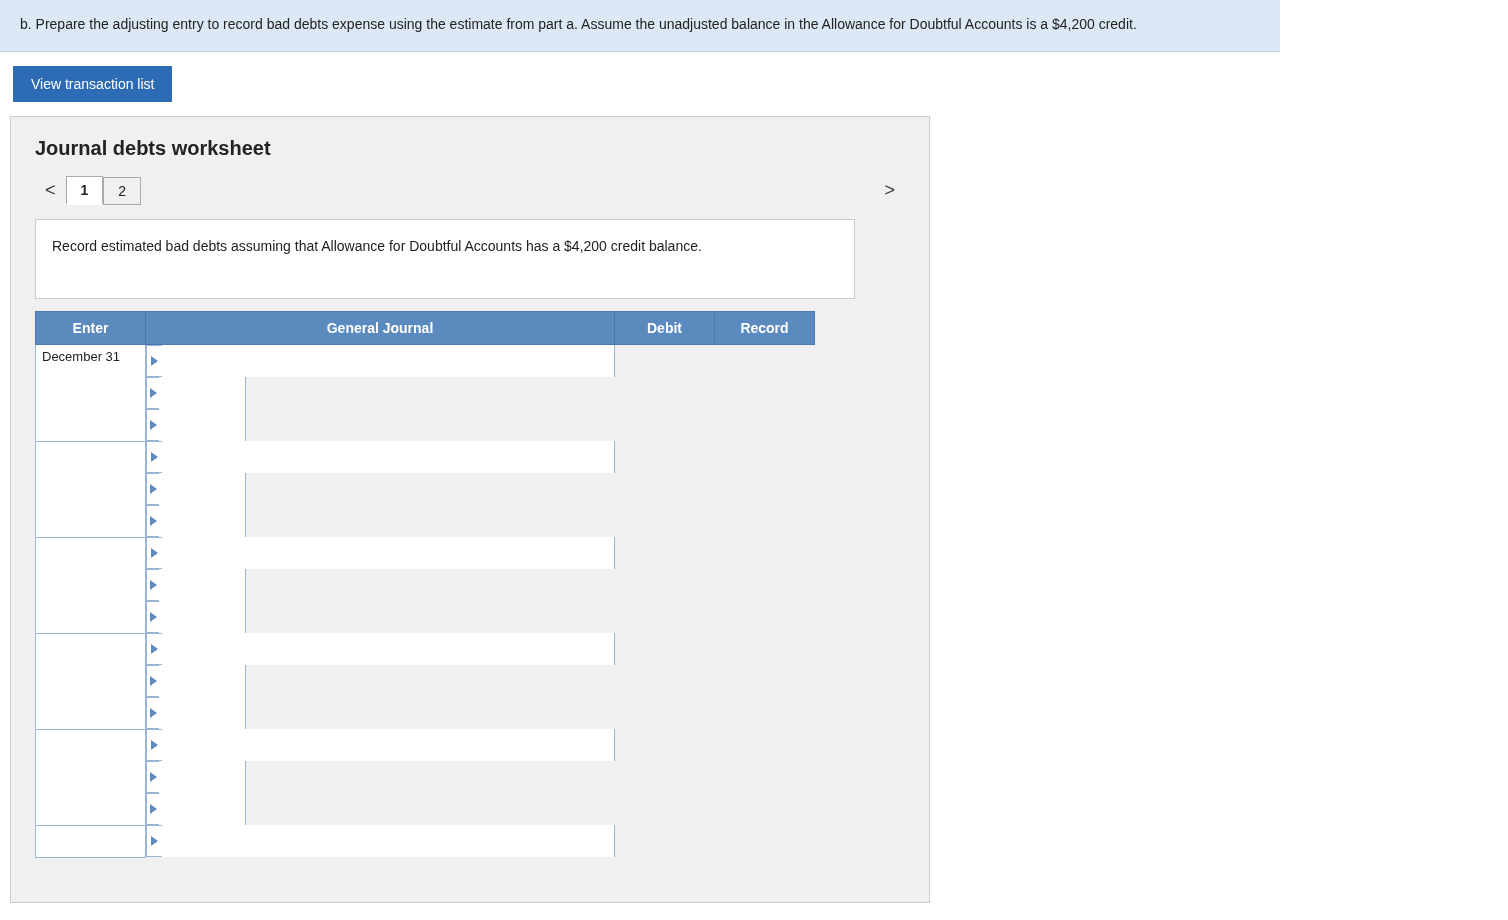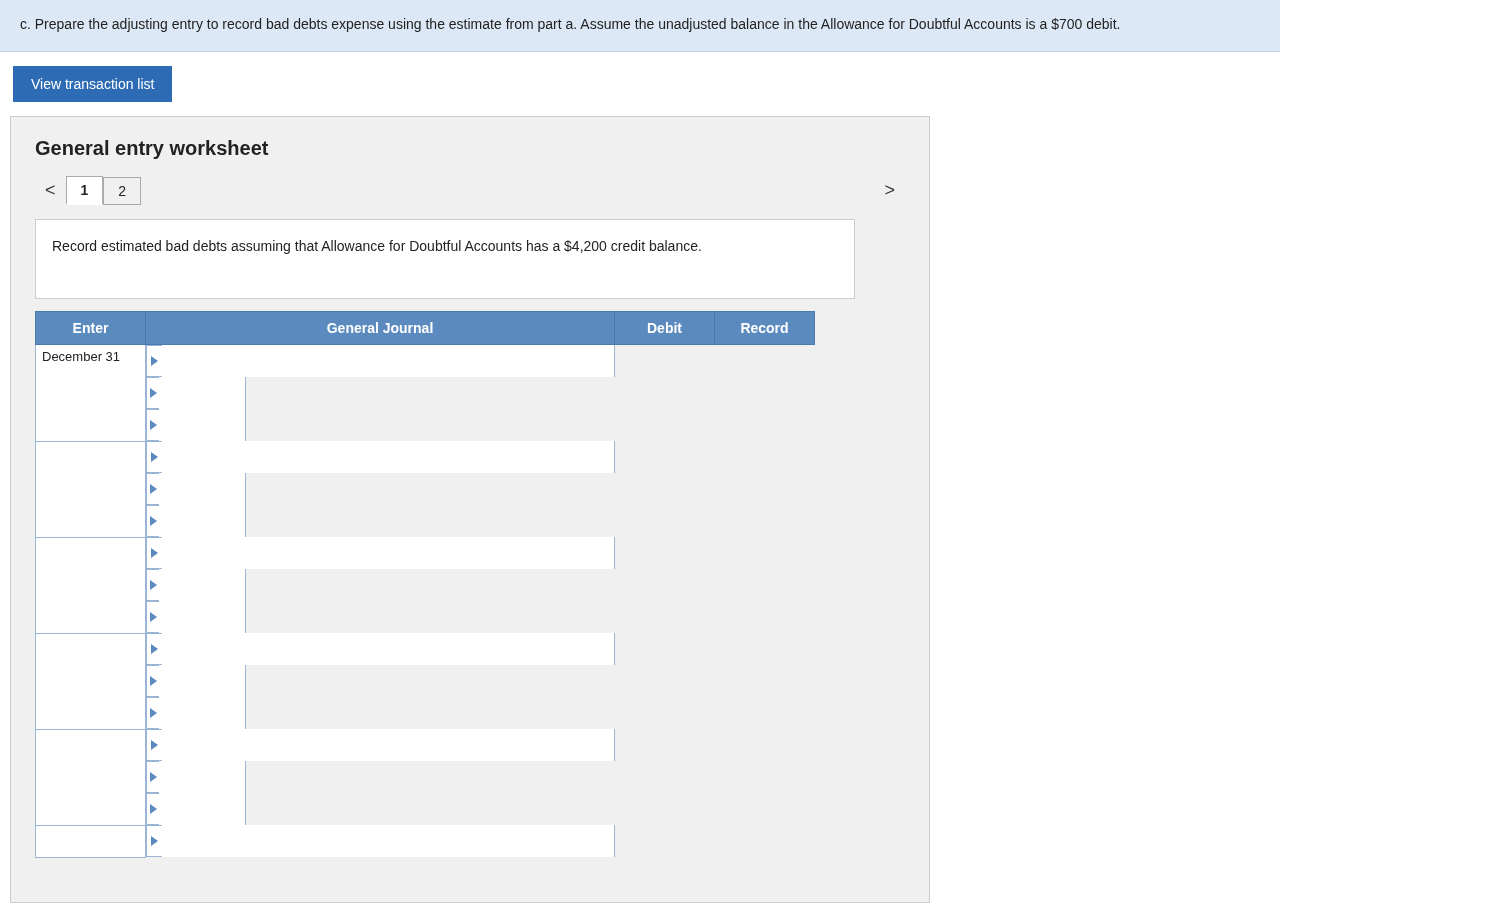--- a/index.html
+++ b/index.html
@@ -182,29 +182,29 @@
       height: 0;
       border-top: 5px solid transparent;
       border-bottom: 5px solid transparent;
       border-left: 7px solid #5b8abf;
     }
   </style>
 </head>
 <body>
 
 <div class="top-info-box">
-  <p>c. Prepare the adjusting entry to record bad debts expense using the estimate from part a. Assume the unadjusted balance in the Allowance for Doubtful Accounts is a $700 debit.</p>
+  <p>b. Prepare the adjusting entry to record bad debts expense using the estimate from part a. Assume the unadjusted balance in the Allowance for Doubtful Accounts is a $4,200 credit.</p>
 </div>
 
 <div style="padding: 0 3px;">
   <button class="view-transaction-btn">View transaction list</button>
 </div>
 
 <div class="worksheet-container">
-  <div class="worksheet-title">General entry worksheet</div>
+  <div class="worksheet-title">Journal debts worksheet</div>
 
   <div class="tab-nav">
     <button class="tab-arrow">&lt;</button>
     <div class="tab-item active">
       <span>1</span>
     </div>
     <div class="tab-item-2">
       <span>2</span>
     </div>
     <div style="flex: 1;"></div>

